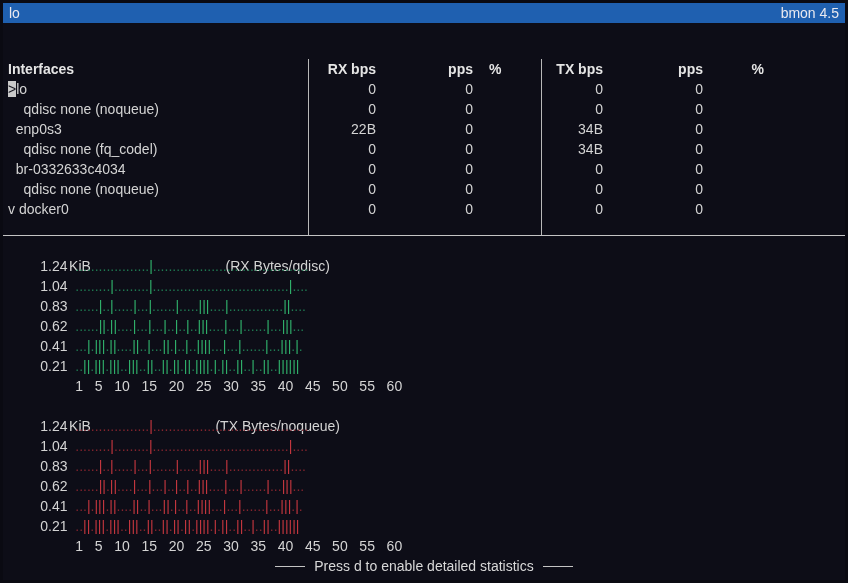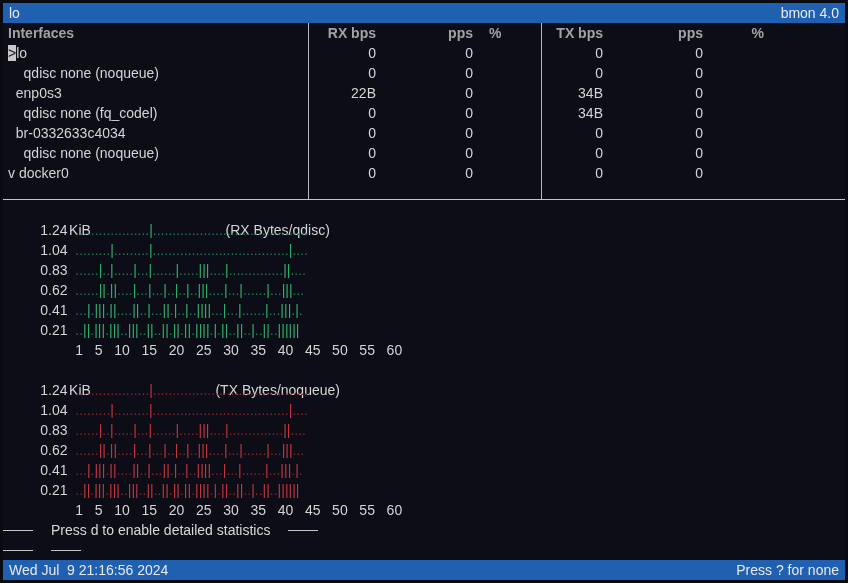--- a/index.html
+++ b/index.html
@@ -11,45 +11,45 @@
   }
   .bar{
     height:20px;line-height:20px;background:#1f60b0;color:#e9e9f0;
     display:flex;justify-content:space-between;padding:0 6px;white-space:pre;
   }
   .tbl{position:relative;border-bottom:1px solid #c4c4c4;}
   .trow{
     display:grid;grid-template-columns:305px 76px 97px 60px 70px 100px 55px 1fr;
     height:20px;line-height:20px;
   }
-  .trow.hdr{color:#a3a3a3;font-weight:bold;}
+  .trow.hdr{color:#e5e5e5;font-weight:bold;margin-top:36px;}
   .cell-name{white-space:pre;padding-left:5px;overflow:hidden;}
   .num{text-align:right;padding-right:8px;white-space:pre;}
   .pctL{text-align:left;padding-left:8px;}
   .pctR{text-align:right;padding-right:2px;}
   .cursor{background:#c9c9c9;color:#15151f;}
   .vline{position:absolute;top:0;bottom:0;width:1px;background:#b9b9b9;}
   .empty-row{height:16px;}
   .graphs{padding-left:10px;}
   .grow{height:20px;line-height:20px;white-space:pre;}
   .glabel{display:inline-block;width:7ch;text-align:right;padding-right:1ch;color:#d4d4d4;}
   .gcells{white-space:pre;}
   .axis-cells{color:#d4d4d4;}
   .gtitle{display:inline-block;width:46ch;text-align:center;color:#d4d4d4;}
-  .hintrow{height:20px;display:flex;align-items:center;justify-content:flex-start;gap:18px;color:#d8d8d8;}
+  .hintrow{height:20px;display:flex;align-items:center;justify-content:center;gap:9px;color:#d8d8d8;}
   .hline{width:30px;height:1px;background:#c4c4c4;}
 </style>
 </head>
 <body>
 
 <div class="screen">
 
   <div class="bar">
     <span>lo</span>
-    <span>bmon 4.0</span>
+    <span>bmon 4.5</span>
   </div>
 
   <div class="tbl">
     <div class="trow hdr">
       <div class="cell-name">Interfaces</div>
       <div class="num">RX bps</div>
       <div class="num">pps</div>
       <div class="pctL">%</div>
       <div class="num">TX bps</div>
       <div class="num">pps</div>

